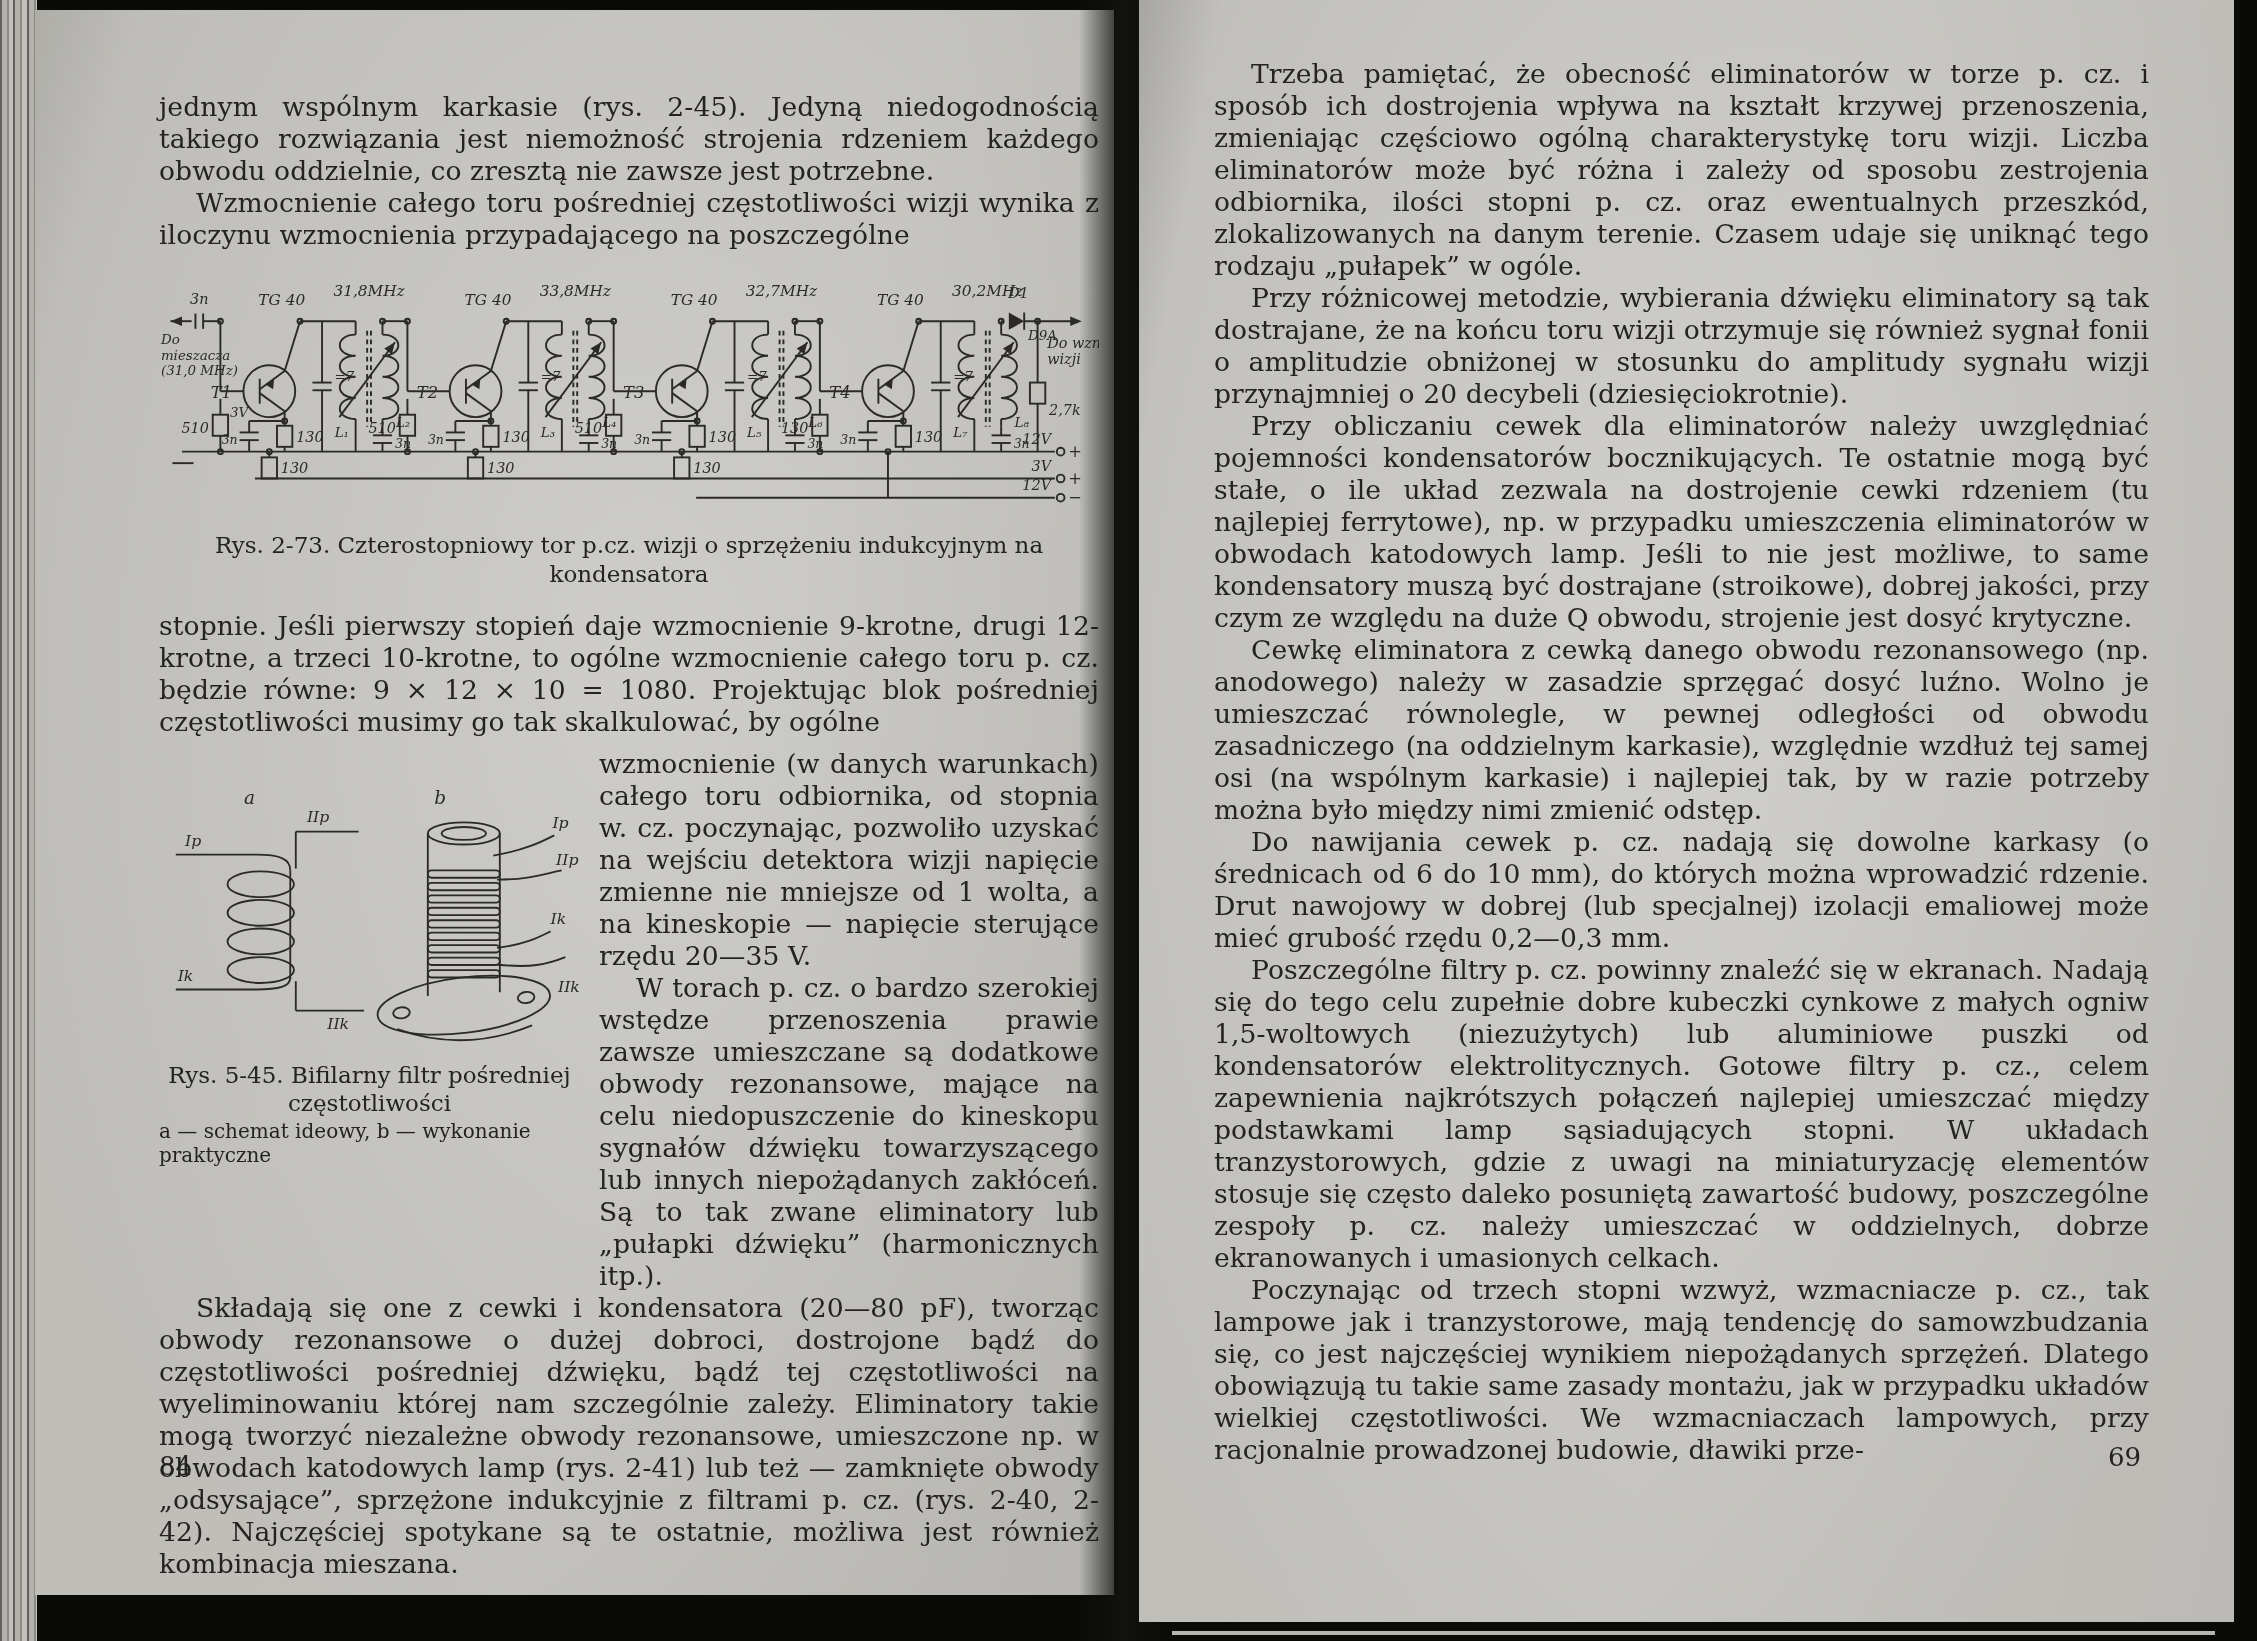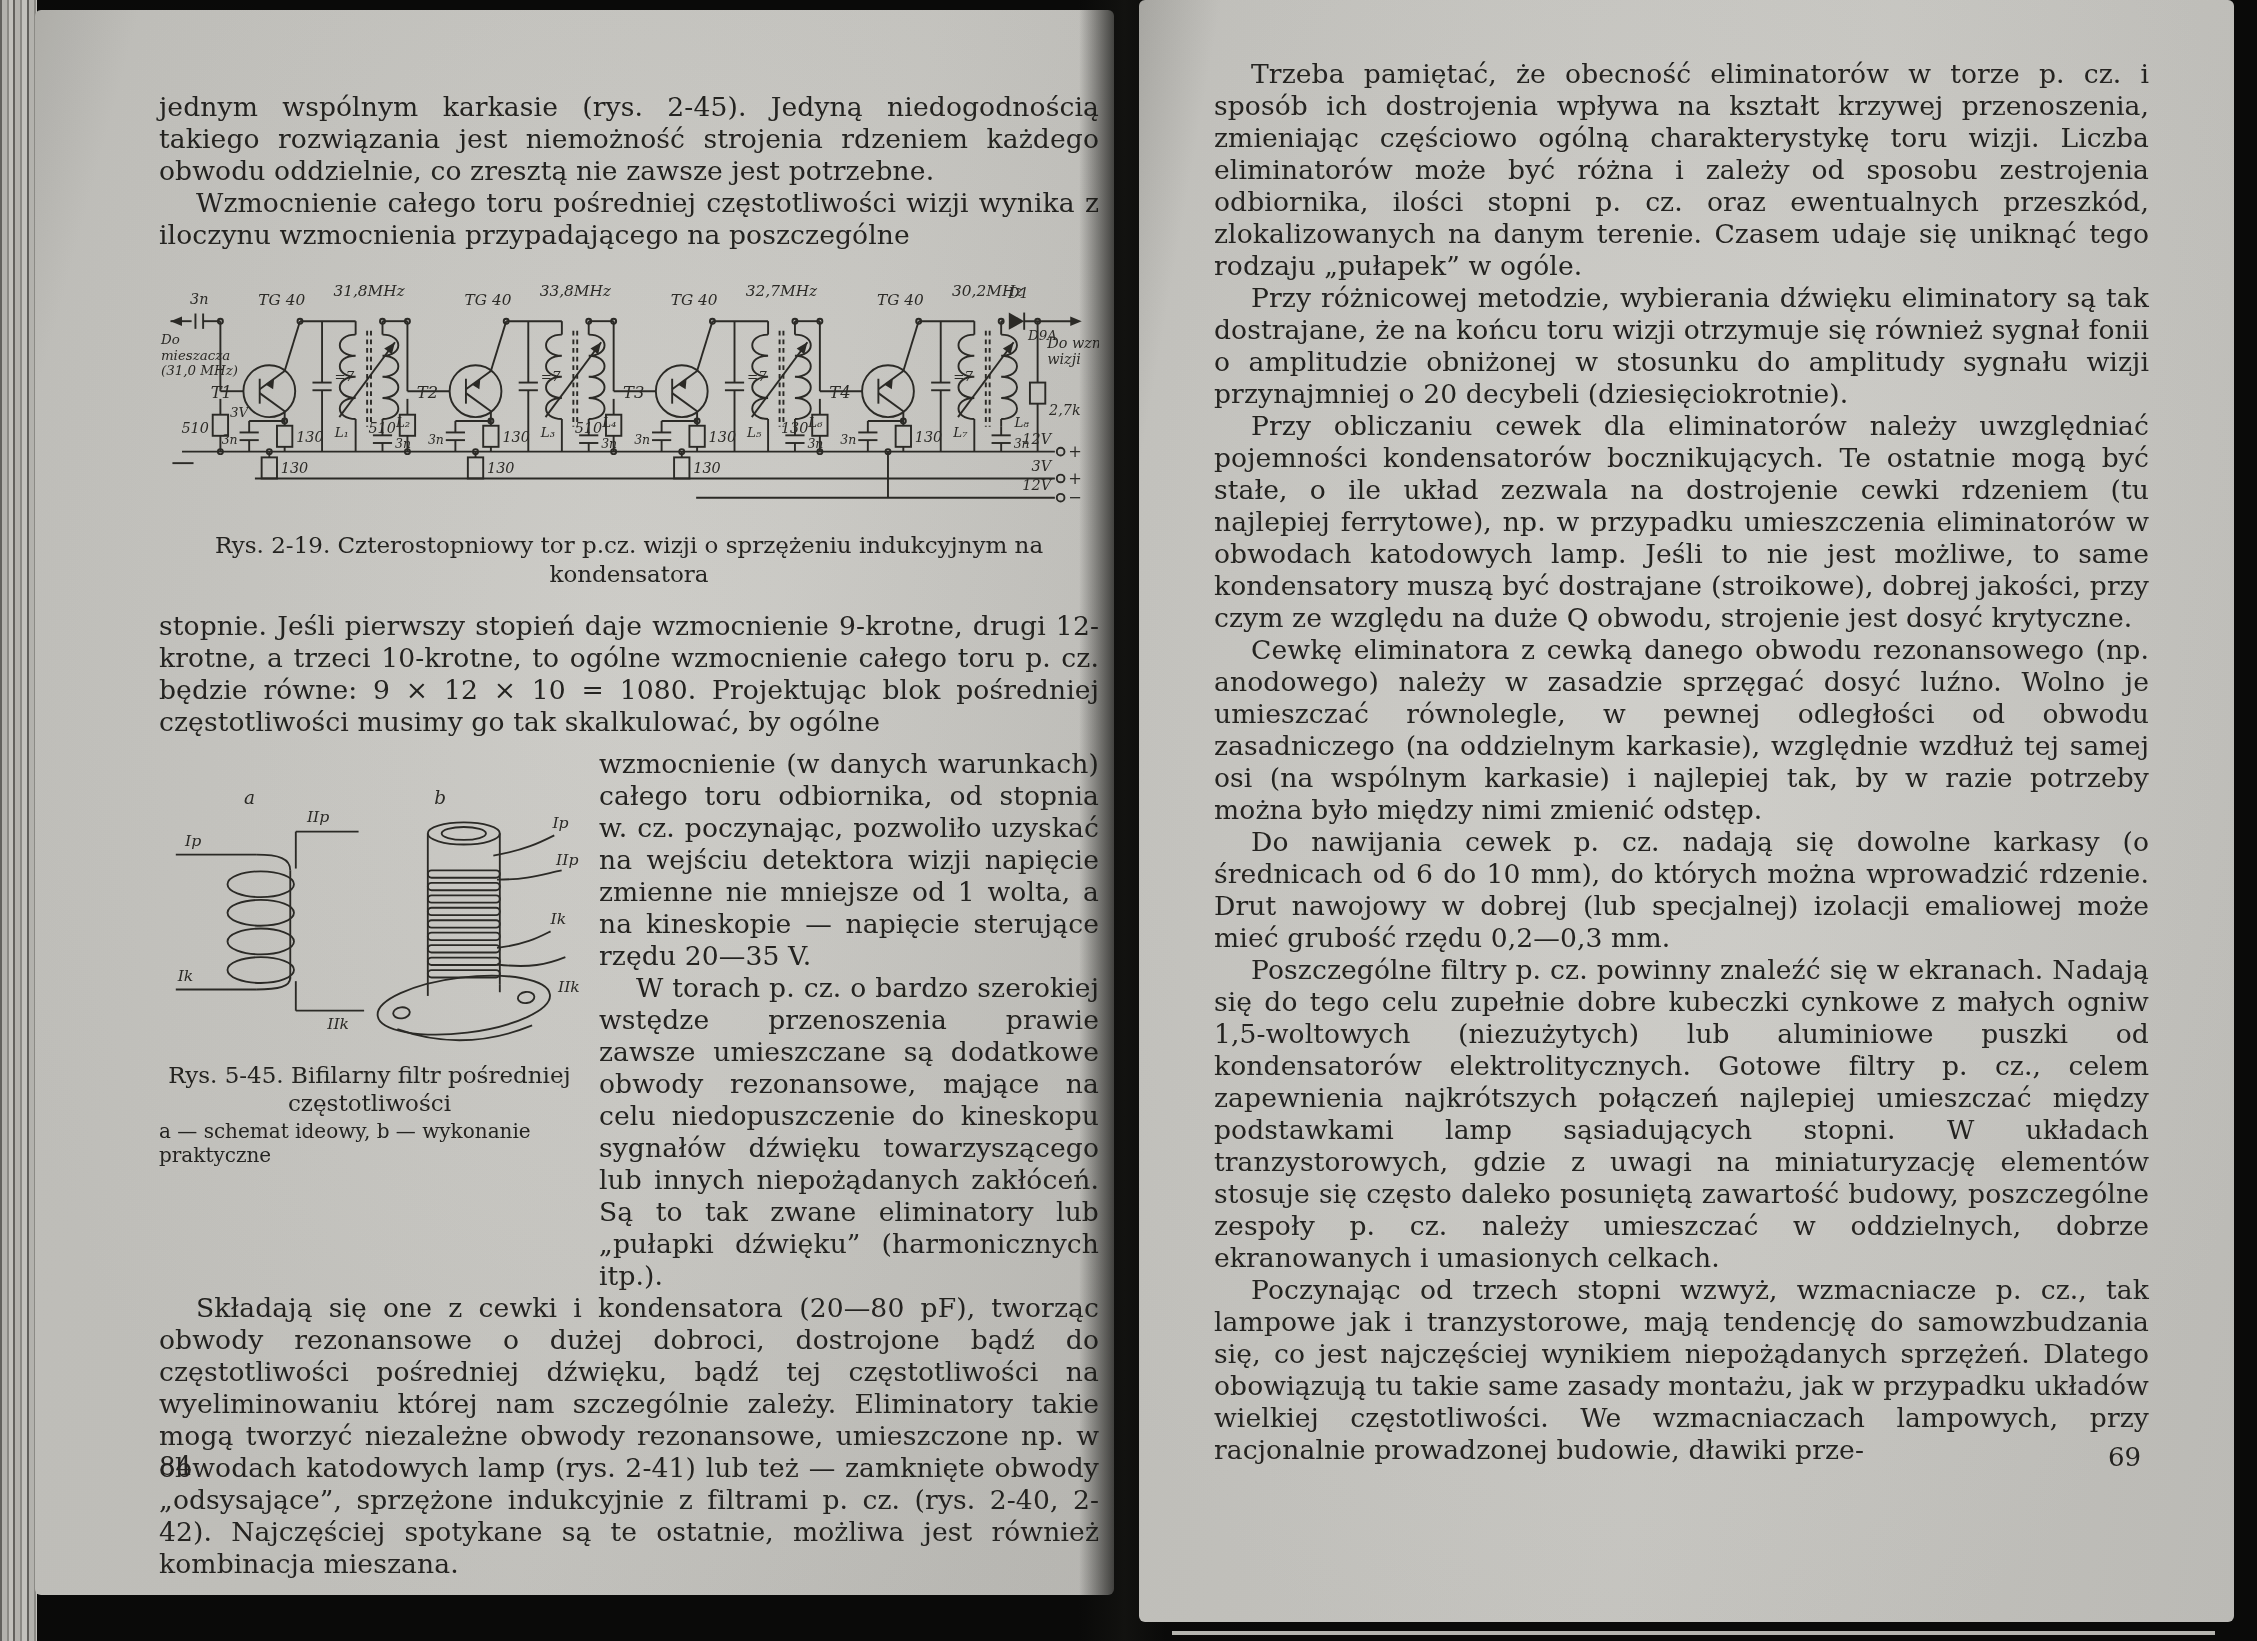--- a/index.html
+++ b/index.html
@@ -1,21 +1,21 @@
 <!DOCTYPE html>
 <html><head>
 <meta charset="utf-8">
 <style>
   html,body{margin:0;padding:0;}
   body{
     width:2257px;height:1641px;overflow:hidden;position:relative;
     background:#0a0a09;
     font-family:"DejaVu Serif","Liberation Serif",serif;
   }
-  .page{position:absolute;color:#242320;border-radius:6px;}
+  .page{position:absolute;color:#242320;}
   #left-page{
     left:35px;top:9.7px;width:1079px;height:1585px;
     background:
       radial-gradient(ellipse at 55% 40%, rgba(255,255,255,.07), rgba(0,0,0,.05) 80%),
       linear-gradient(105deg,#b7b6b1 0%,#c7c6c1 7%,#cac9c4 60%,#c0bfba 100%);
   }
   #right-page{
     left:1139px;top:0;width:1095px;height:1622px;
     background:
       radial-gradient(ellipse at 45% 40%, rgba(255,255,255,.07), rgba(0,0,0,.05) 82%),
@@ -343,21 +343,21 @@
           <text x="948" y="184" font-size="17" text-anchor="start">+</text>
           <circle cx="940" cy="206" r="4"></circle>
           <text x="930" y="198" font-size="15" text-anchor="end">3V</text>
           <text x="948" y="212" font-size="17" text-anchor="start">+</text>
           <circle cx="940" cy="226" r="4"></circle>
           <text x="930" y="218" font-size="15" text-anchor="end">12V</text>
           <text x="948" y="232" font-size="17" text-anchor="start">−</text>
         </svg>
 
       <div class="fig44-caption">
-        <div>Rys. 2-19. Czterostopniowy tor p.cz. wizji o sprzężeniu indukcyjnym na</div>
+        <div>Rys. 2-73. Czterostopniowy tor p.cz. wizji o sprzężeniu indukcyjnym na</div>
         <div>kondensatora</div>
       </div>
 
       <p class="body-par" style="margin-top:21px">stopnie. Jeśli pierwszy stopień daje wzmocnienie 9-krotne, drugi 12-krotne, a trzeci 10-krotne, to ogólne wzmocnienie całego toru p. cz. będzie równe: 9 × 12 × 10 = 1080. Projektując blok pośredniej częstotliwości musimy go tak skalkulować, by ogólne</p>
 
       <div class="figrow">
         <div class="figcol">
           <svg id="fig45-svg" class="lineart" width="425" height="288" viewBox="0 0 460 312">
 
             <text x="92" y="40" font-size="20">a</text>

